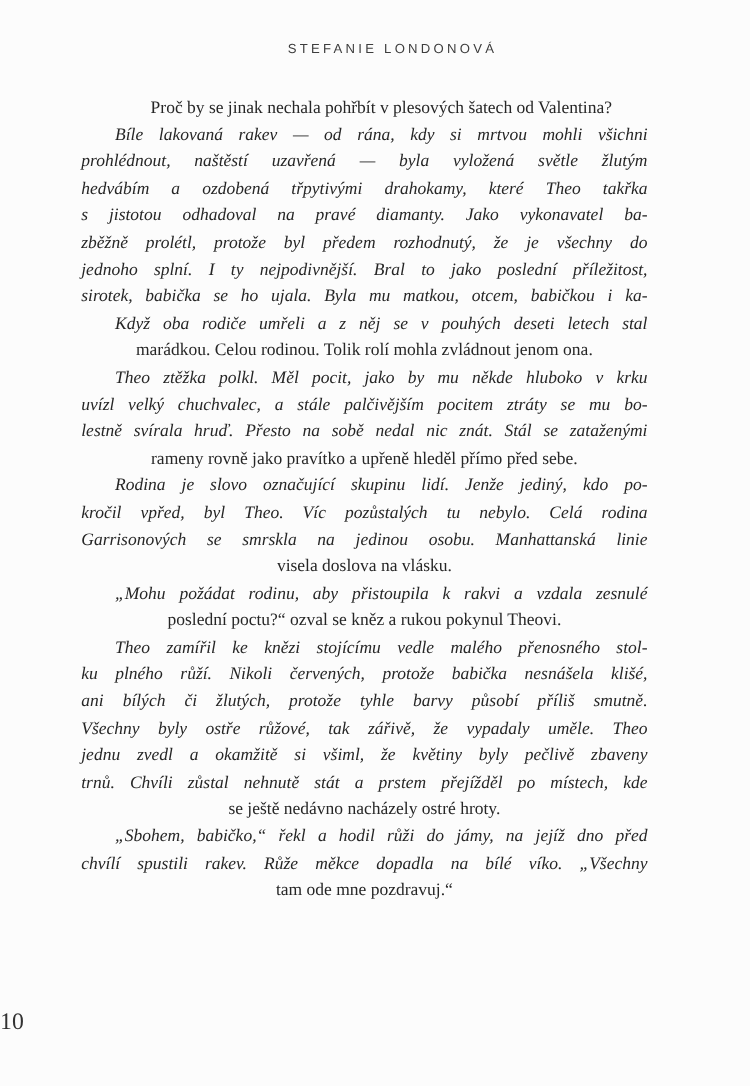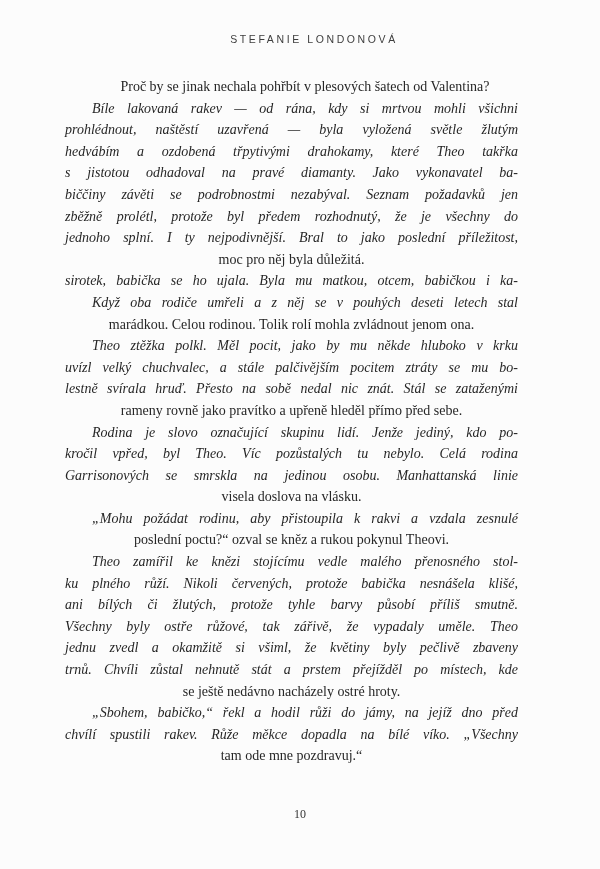--- a/index.html
+++ b/index.html
@@ -50,44 +50,41 @@
     font-style: italic;
   }
   .line.first {
     text-indent: 27px;
   }
   .page-number {
     position: absolute;
     top: 807px;
     left: 0;
     width: 100%;
-    text-align: center;
-    font-size: 12px;
+    font-size: 19px;
     color: var(--pn, #333333);
   }
 </style>
 </head>
 <body>
 
 <div class="page" style="--bg: #fcfcfc; --fg: #262626; --hd: #3d3d3d; --pn: #333333;">
   <div class="running-header">STEFANIE LONDONOVÁ</div>
 
   <div class="text-block">
       <div class="paragraph">
         <div class="line first">Proč by se jinak nechala pohřbít v plesových šatech od Valentina?</div>
       </div>
       <div class="paragraph">
         <div class="line first just">Bíle lakovaná rakev — od rána, kdy si mrtvou mohli všichni</div>
         <div class="line just">prohlédnout, naštěstí uzavřená — byla vyložená světle žlutým</div>
         <div class="line just">hedvábím a ozdobená třpytivými drahokamy, které Theo takřka</div>
         <div class="line just">s jistotou odhadoval na pravé diamanty. Jako vykonavatel ba-</div>
-        <div class="line just">biččiny závěti se podrobnostmi nezabýval. Seznam požadavků jen</div>
         <div class="line just">zběžně prolétl, protože byl předem rozhodnutý, že je všechny do</div>
         <div class="line just">jednoho splní. I ty nejpodivnější. Bral to jako poslední příležitost,</div>
-        <div class="line">moc pro něj byla důležitá.</div>
       </div>
       <div class="paragraph">
         <div class="line just">sirotek, babička se ho ujala. Byla mu matkou, otcem, babičkou i ka-</div>
         <div class="line first just">Když oba rodiče umřeli a z něj se v pouhých deseti letech stal</div>
         <div class="line">marádkou. Celou rodinou. Tolik rolí mohla zvládnout jenom ona.</div>
       </div>
       <div class="paragraph">
         <div class="line first just">Theo ztěžka polkl. Měl pocit, jako by mu někde hluboko v krku</div>
         <div class="line just">uvízl velký chuchvalec, a stále palčivějším pocitem ztráty se mu bo-</div>
         <div class="line just">lestně svírala hruď. Přesto na sobě nedal nic znát. Stál se zataženými</div>

